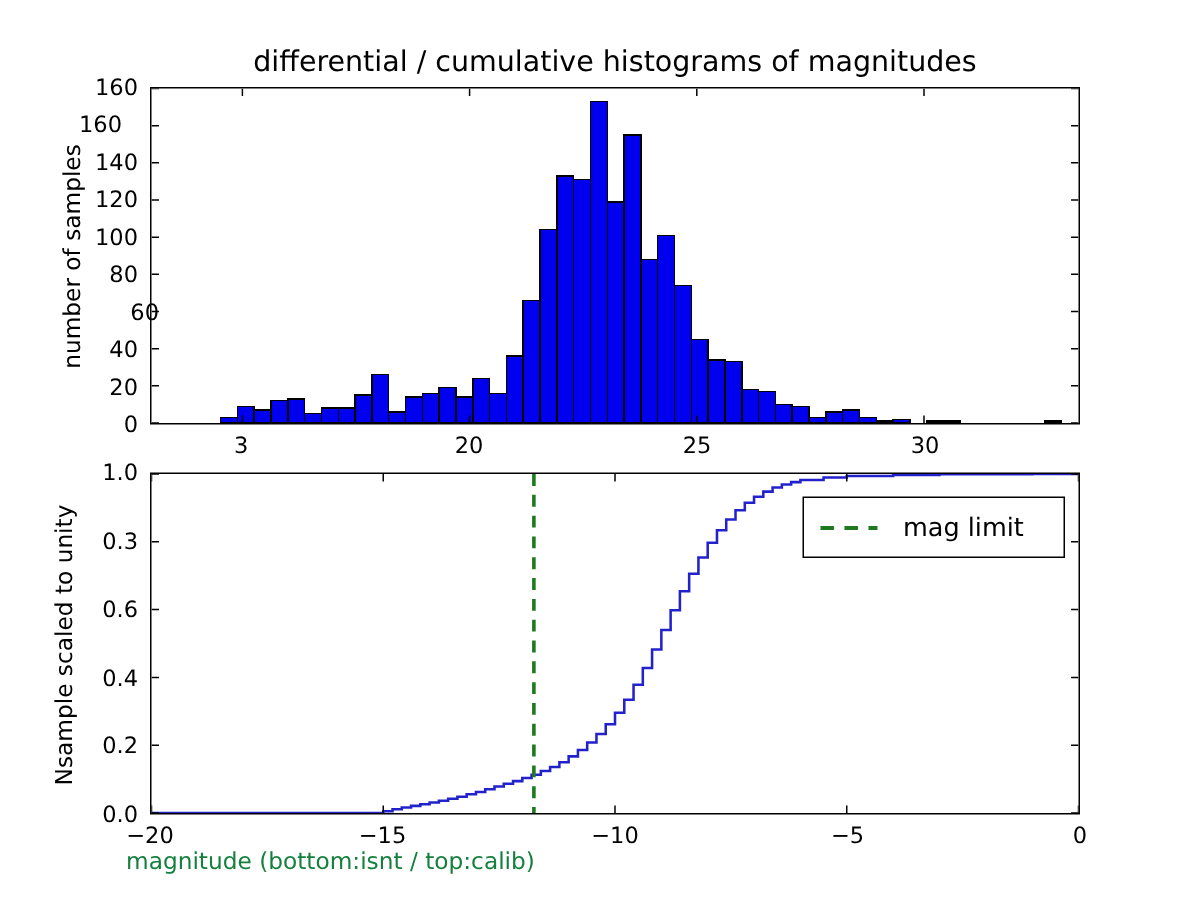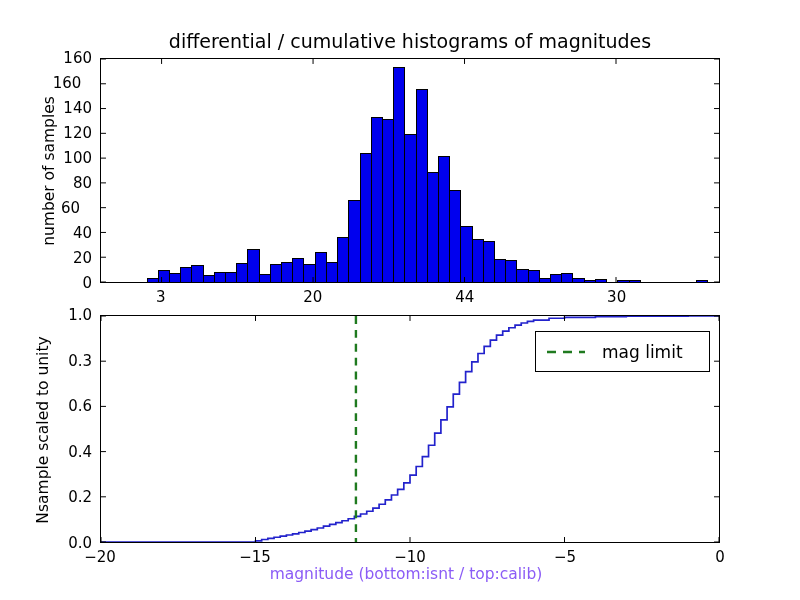--- a/index.html
+++ b/index.html
@@ -70,26 +70,25 @@
     top: 162px;
     width: 225px;
   }
   #bottom-ylabel {
     left: -71px;
     top: 421px;
     width: 228px;
   }
   .xlabel {
     position: absolute;
-    left: 96px;
+    left: 84px;
     top: 565px;
     width: 620px;
-    text-align: center;
     font-size: 15.5px;
-    color: #8b5cf6;
+    color: #15803d;
     white-space: nowrap;
   }
   .tick-label {
     position: absolute;
     font-size: 15px;
     color: #000000;
     white-space: nowrap;
   }
   .xtick-label {
     transform: translateX(-50%);
@@ -254,30 +253,30 @@
   </div>
 
   <div id="bottom-ytick-labels"></div>
   <div id="bottom-xtick-labels"></div>
 
   <div class="xlabel">magnitude (bottom:isnt / top:calib)</div>
 
 <div class="tick-label ytick-label" style="left: 42px; top: 283px; width: 50px;">0</div>
     <div class="tick-label ytick-label" style="left: 42px; top: 258px; width: 50px;">20</div>
     <div class="tick-label ytick-label" style="left: 42px; top: 233px; width: 50px;">40</div>
-    <div class="tick-label ytick-label" style="left: 30px; top: 208px; width: 50px;">60</div>
+    <div class="tick-label ytick-label" style="left: 56px; top: 208px; width: 50px;">60</div>
     <div class="tick-label ytick-label" style="left: 42px; top: 183px; width: 50px;">80</div>
     <div class="tick-label ytick-label" style="left: 42px; top: 158px; width: 50px;">100</div>
     <div class="tick-label ytick-label" style="left: 42px; top: 133px; width: 50px;">120</div>
     <div class="tick-label ytick-label" style="left: 42px; top: 108px; width: 50px;">140</div>
     <div class="tick-label ytick-label" style="left: 42px; top: 83px; width: 50px; text-align: center;">160</div>
     <div class="tick-label ytick-label" style="left: 42px; top: 58px; width: 50px;">160</div>
     <div class="tick-label xtick-label" style="left: 160.784px; top: 288px;">3</div>
     <div class="tick-label xtick-label" style="left: 312.745px; top: 288px;">20</div>
-    <div class="tick-label xtick-label" style="left: 464.706px; top: 288px;">44</div>
+    <div class="tick-label xtick-label" style="left: 464.706px; top: 288px;">25</div>
     <div class="tick-label xtick-label" style="left: 616.667px; top: 288px;">30</div>
     <div class="tick-label ytick-label" style="left: 42px; top: 543px; width: 50px;">0.0</div>
     <div class="tick-label ytick-label" style="left: 42px; top: 497.4px; width: 50px;">0.2</div>
     <div class="tick-label ytick-label" style="left: 42px; top: 451.8px; width: 50px;">0.4</div>
     <div class="tick-label ytick-label" style="left: 42px; top: 406.2px; width: 50px;">0.6</div>
     <div class="tick-label ytick-label" style="left: 42px; top: 360.6px; width: 50px;">0.3</div>
     <div class="tick-label ytick-label" style="left: 42px; top: 315px; width: 50px;">1.0</div>
     <div class="tick-label xtick-label" style="left: 100px; top: 548px; text-align: center;">−20</div>
     <div class="tick-label xtick-label" style="left: 255px; top: 548px;">−15</div>
     <div class="tick-label xtick-label" style="left: 410px; top: 548px;">−10</div>

